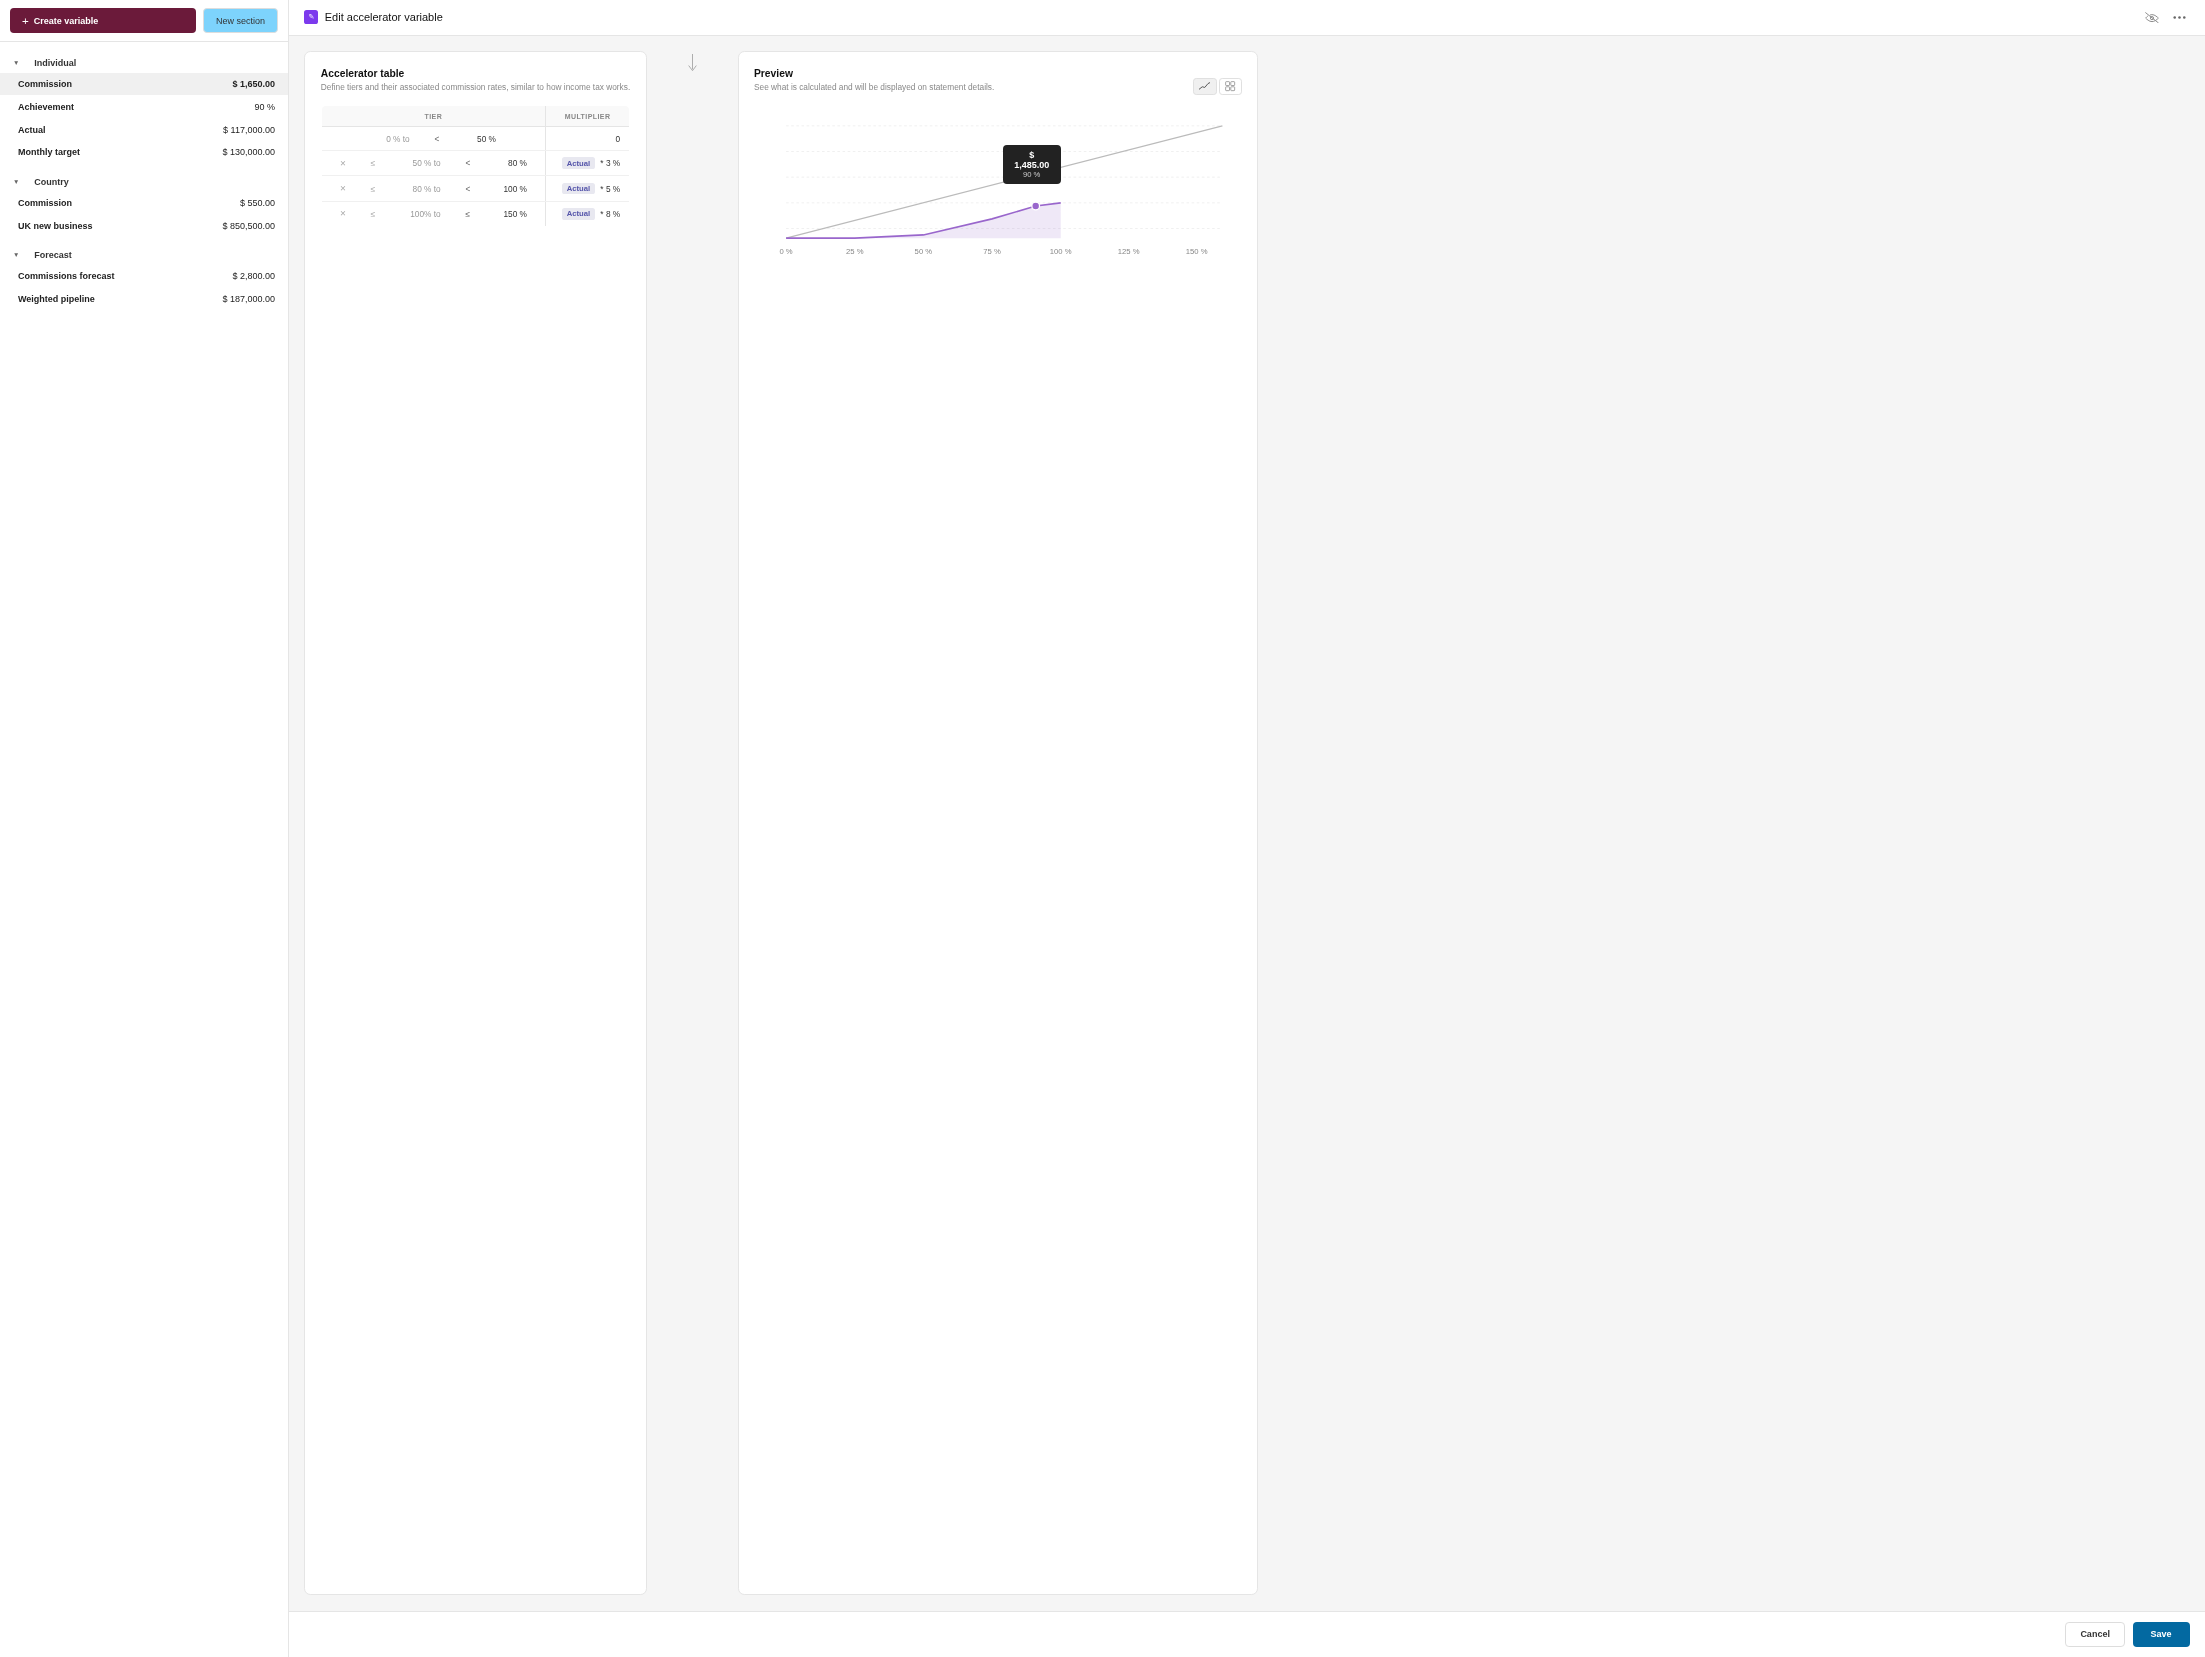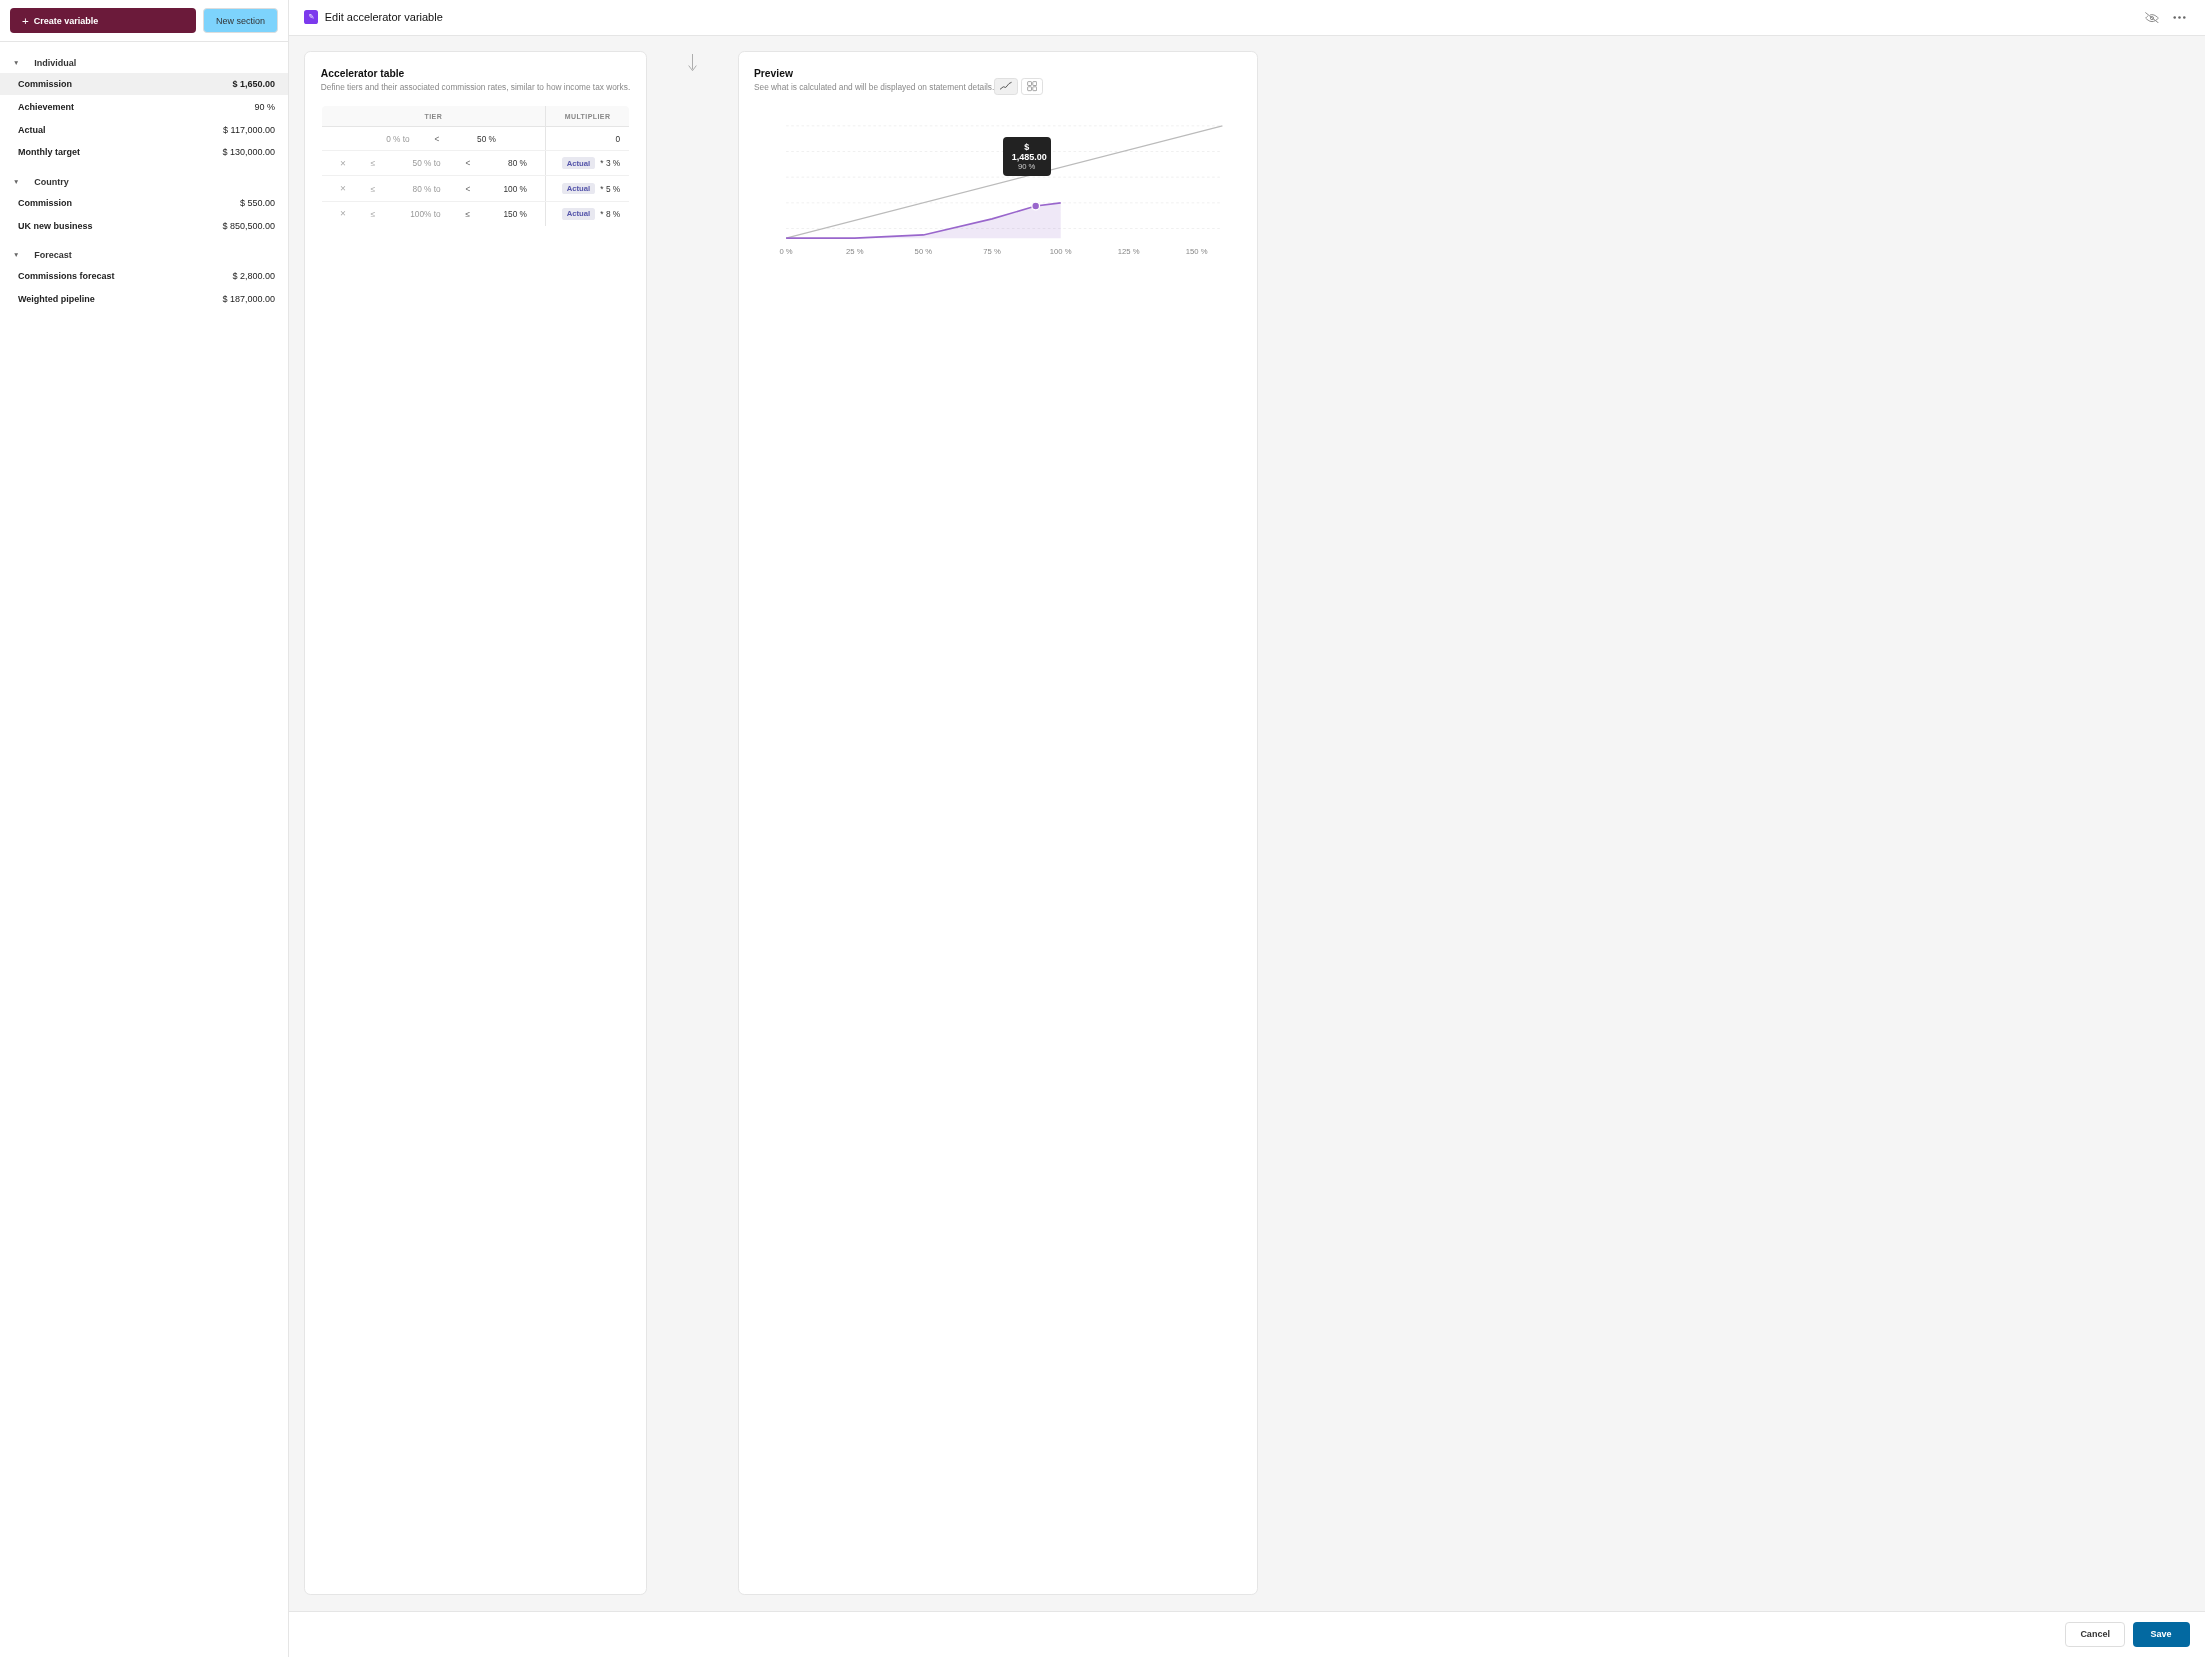--- a/index.html
+++ b/index.html
@@ -284,20 +284,21 @@
       justify-content: flex-start;
       padding: 2.6px 26px;
       color: #aaa;
       font-size: 14px;
     }
 
     
     .preview-header {
       display: flex;
       align-items: center;
+      justify-content: space-between;
       margin-bottom: 3.9px;
     }
     .preview-icons {
       display: flex;
       gap: 2.6px;
     }
     .preview-icon-btn {
       background: none;
       border: 0.6px solid #e0e0e0;
       border-radius: 3.2px;
@@ -596,21 +597,21 @@
           <text x="50" y="220" text-anchor="middle" font-size="12" fill="#888">0 %</text>
           <text x="157" y="220" text-anchor="middle" font-size="12" fill="#888">25 %</text>
           <text x="264" y="220" text-anchor="middle" font-size="12" fill="#888">50 %</text>
           <text x="371" y="220" text-anchor="middle" font-size="12" fill="#888">75 %</text>
           <text x="478" y="220" text-anchor="middle" font-size="12" fill="#888">100 %</text>
           <text x="584" y="220" text-anchor="middle" font-size="12" fill="#888">125 %</text>
           <text x="690" y="220" text-anchor="middle" font-size="12" fill="#888">150 %</text>
         </svg>
 
         
-        <div class="tooltip-box" style="left: calc(439/760 * 100% - 33px); top: 24px; width: 48px;">
+        <div class="tooltip-box" style="left: calc(439/760 * 100% - 33px); top: 32px; width: 58px;">
           <div class="tooltip-value">$ 1,485.00</div>
           <div class="tooltip-pct">90 %</div>
         </div>
       </div>
     </div>
   </div>
 
   <div class="panel-footer">
     <button class="cancel-btn">
       <span>Cancel</span>

